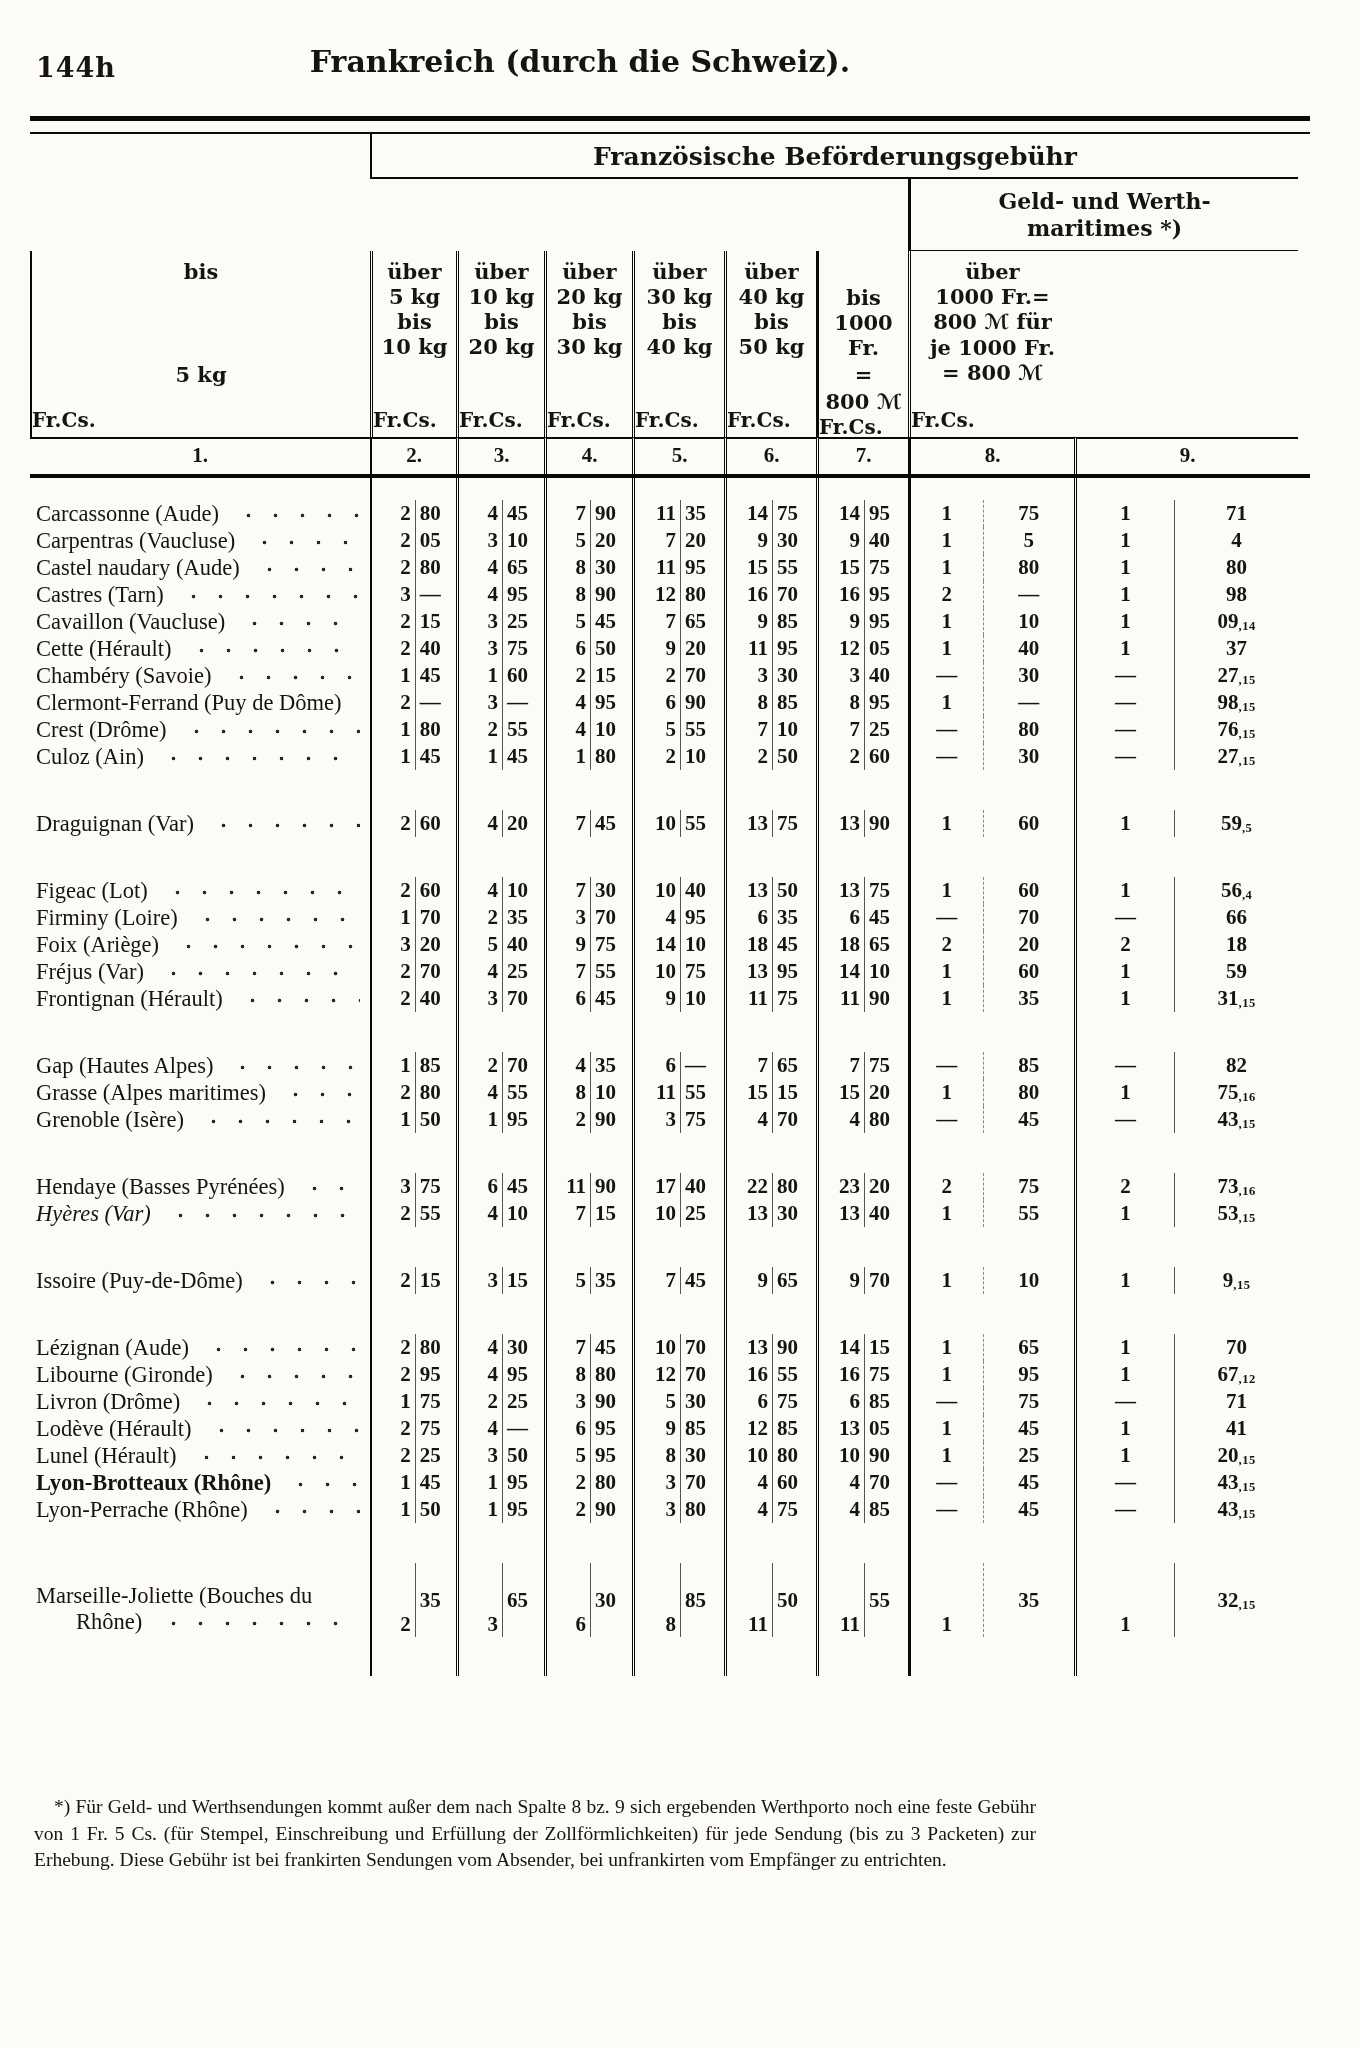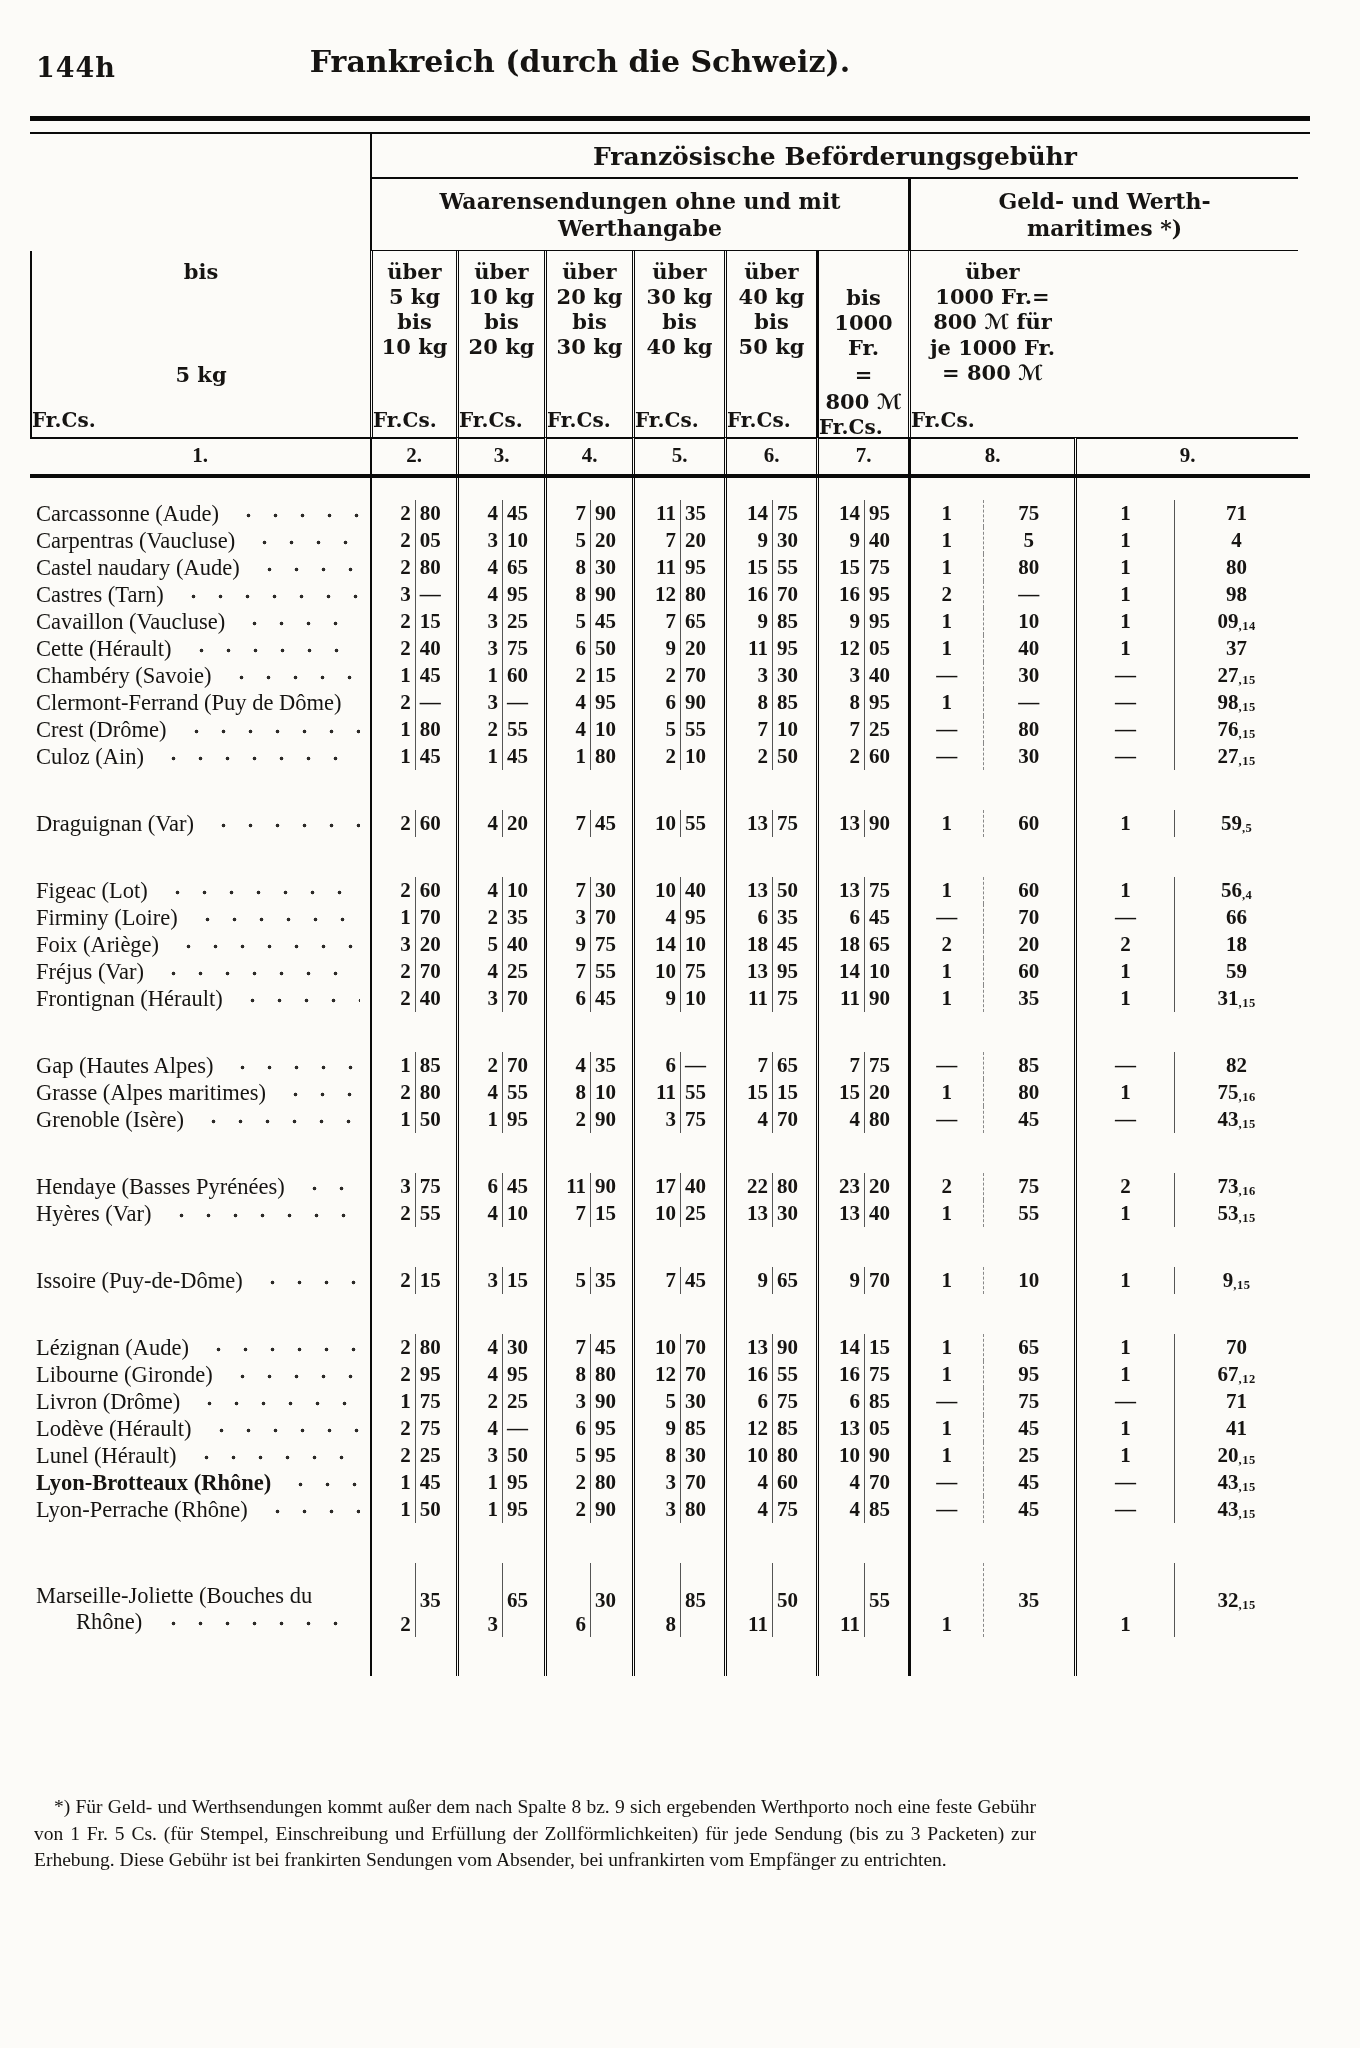--- a/index.html
+++ b/index.html
@@ -64,24 +64,20 @@
 <body>
 
 <div class="page">
   <div class="pagenum frak">144h</div>
   <div class="ptitle frak">Frankreich (durch die Schweiz).</div>
 
   <div class="tbl">
     <div class="toprule"></div>
     <div class="grid" id="thead">
       <div class="mainhead frak">Französische Beförderungsgebühr</div>
-      <div class="g1 frak">
-        <span>Waarensendungen ohne und mit</span><br>
-        <span>Werthangabe</span>
-      </div>
       <div class="g2 frak">
         <span>Geld- und Werth-</span><br>
         <span>maritimes *)</span>
       </div>
 
     <div class="hcell frak bL2">
           <div class="klines">
             <div class="" style="display: block; margin-bottom: 78px;">bis</div>
             <div class="" style="display: block;">5 kg</div>
           </div>
@@ -1284,21 +1280,21 @@
             <div class="">75</div>
           </div>
         </div>
         <div class="vcell bLd money" style="height: 27px;">
           <div class="fr">2</div>
           <div class="cs">
             <div class="">73</div>
             <div class="sub">,16</div>
           </div>
         </div>
-        <div class="namecell" style="height: 27px;">
+        <div class="namecell" style="height: 27px; font-style: italic;">
           <div class="">Hyères (Var)</div>
           <div class="leader"></div>
         </div>
         <div class="vcell bL2" style="height: 27px;">
           <div class="fr">2</div>
           <div class="cs">
             <div class="">55</div>
           </div>
         </div>
         <div class="vcell bLd" style="height: 27px;">

